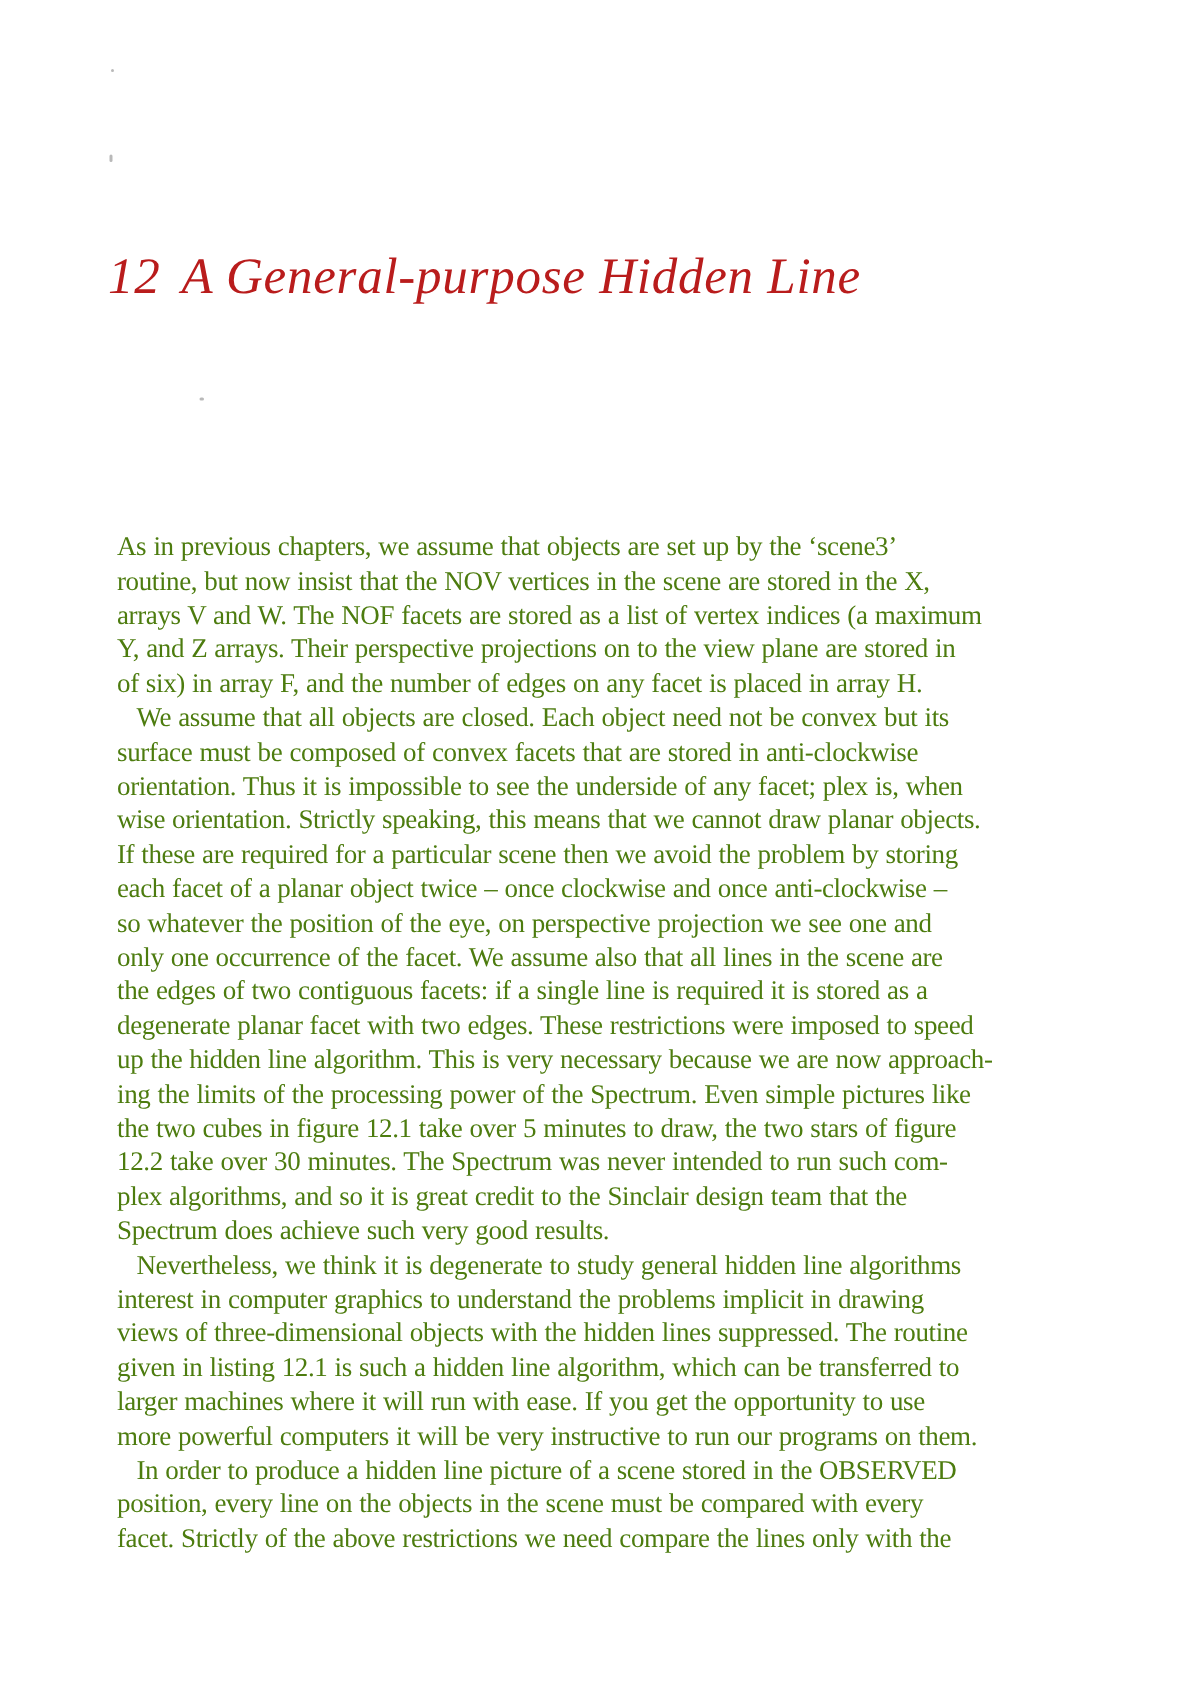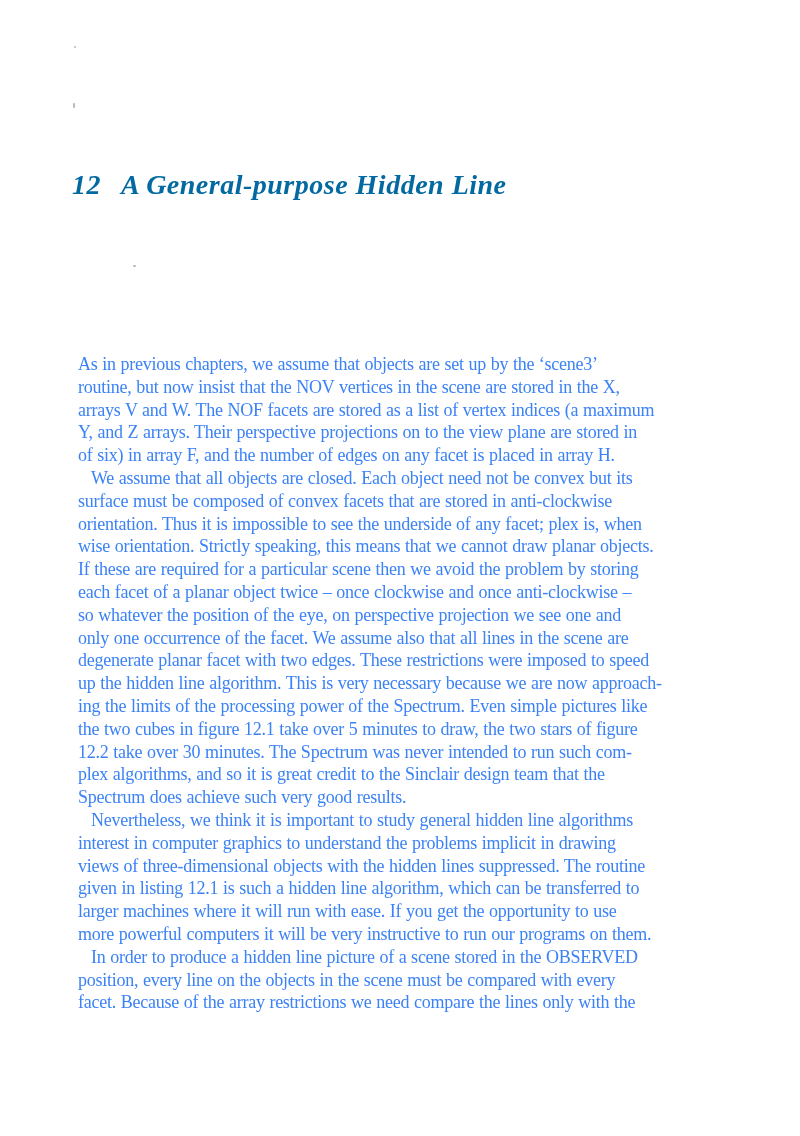--- a/index.html
+++ b/index.html
@@ -12,40 +12,40 @@
     width: 800px;
     height: 1136px;
     background: #ffffff;
     overflow: hidden;
     font-family: "Liberation Serif", serif;
   }
   .chapter-heading {
     position: absolute;
     left: 72px;
     top: 167px;
-    color: #0369a1;
-    font-weight: bold;
+    color: #b91c1c;
+    font-weight: normal;
     font-style: italic;
-    font-size: 28px;
+    font-size: 34px;
     line-height: 35px;
     letter-spacing: 0.5px;
   }
   .heading-row {
     display: flex;
     white-space: pre;
   }
   .chapter-number {
     flex: 0 0 49px;
     width: 49px;
   }
   .body-text {
     position: absolute;
     left: 78px;
     top: 353px;
-    color: #3b82f6;
+    color: #4d7c0f;
     font-size: 18px;
     line-height: 22.8px;
     letter-spacing: -0.25px;
     word-spacing: 0.5px;
   }
   .line {
     white-space: pre;
   }
   .line.indent {
     padding-left: 13px;
@@ -86,31 +86,32 @@
       <div class="line">Y, and Z arrays. Their perspective projections on to the view plane are stored in</div>
       <div class="line">of six) in array F, and the number of edges on any facet is placed in array H.</div>
       <div class="line indent">We assume that all objects are closed. Each object need not be convex but its</div>
       <div class="line">surface must be composed of convex facets that are stored in anti-clockwise</div>
       <div class="line">orientation. Thus it is impossible to see the underside of any facet; plex is, when</div>
       <div class="line">wise orientation. Strictly speaking, this means that we cannot draw planar objects.</div>
       <div class="line">If these are required for a particular scene then we avoid the problem by storing</div>
       <div class="line">each facet of a planar object twice – once clockwise and once anti-clockwise –</div>
       <div class="line">so whatever the position of the eye, on perspective projection we see one and</div>
       <div class="line">only one occurrence of the facet. We assume also that all lines in the scene are</div>
+      <div class="line">the edges of two contiguous facets: if a single line is required it is stored as a</div>
       <div class="line">degenerate planar facet with two edges. These restrictions were imposed to speed</div>
       <div class="line">up the hidden line algorithm. This is very necessary because we are now approach-</div>
       <div class="line">ing the limits of the processing power of the Spectrum. Even simple pictures like</div>
       <div class="line">the two cubes in figure 12.1 take over 5 minutes to draw, the two stars of figure</div>
       <div class="line">12.2 take over 30 minutes. The Spectrum was never intended to run such com-</div>
       <div class="line">plex algorithms, and so it is great credit to the Sinclair design team that the</div>
       <div class="line">Spectrum does achieve such very good results.</div>
-      <div class="line indent">Nevertheless, we think it is important to study general hidden line algorithms</div>
+      <div class="line indent">Nevertheless, we think it is degenerate to study general hidden line algorithms</div>
       <div class="line">interest in computer graphics to understand the problems implicit in drawing</div>
       <div class="line">views of three-dimensional objects with the hidden lines suppressed. The routine</div>
       <div class="line">given in listing 12.1 is such a hidden line algorithm, which can be transferred to</div>
       <div class="line">larger machines where it will run with ease. If you get the opportunity to use</div>
       <div class="line">more powerful computers it will be very instructive to run our programs on them.</div>
       <div class="line indent">In order to produce a hidden line picture of a scene stored in the OBSERVED</div>
       <div class="line">position, every line on the objects in the scene must be compared with every</div>
-      <div class="line">facet. Because of the array restrictions we need compare the lines only with the</div>
+      <div class="line">facet. Strictly of the above restrictions we need compare the lines only with the</div>
     </div>
 
 </div>
 
 </body></html>

